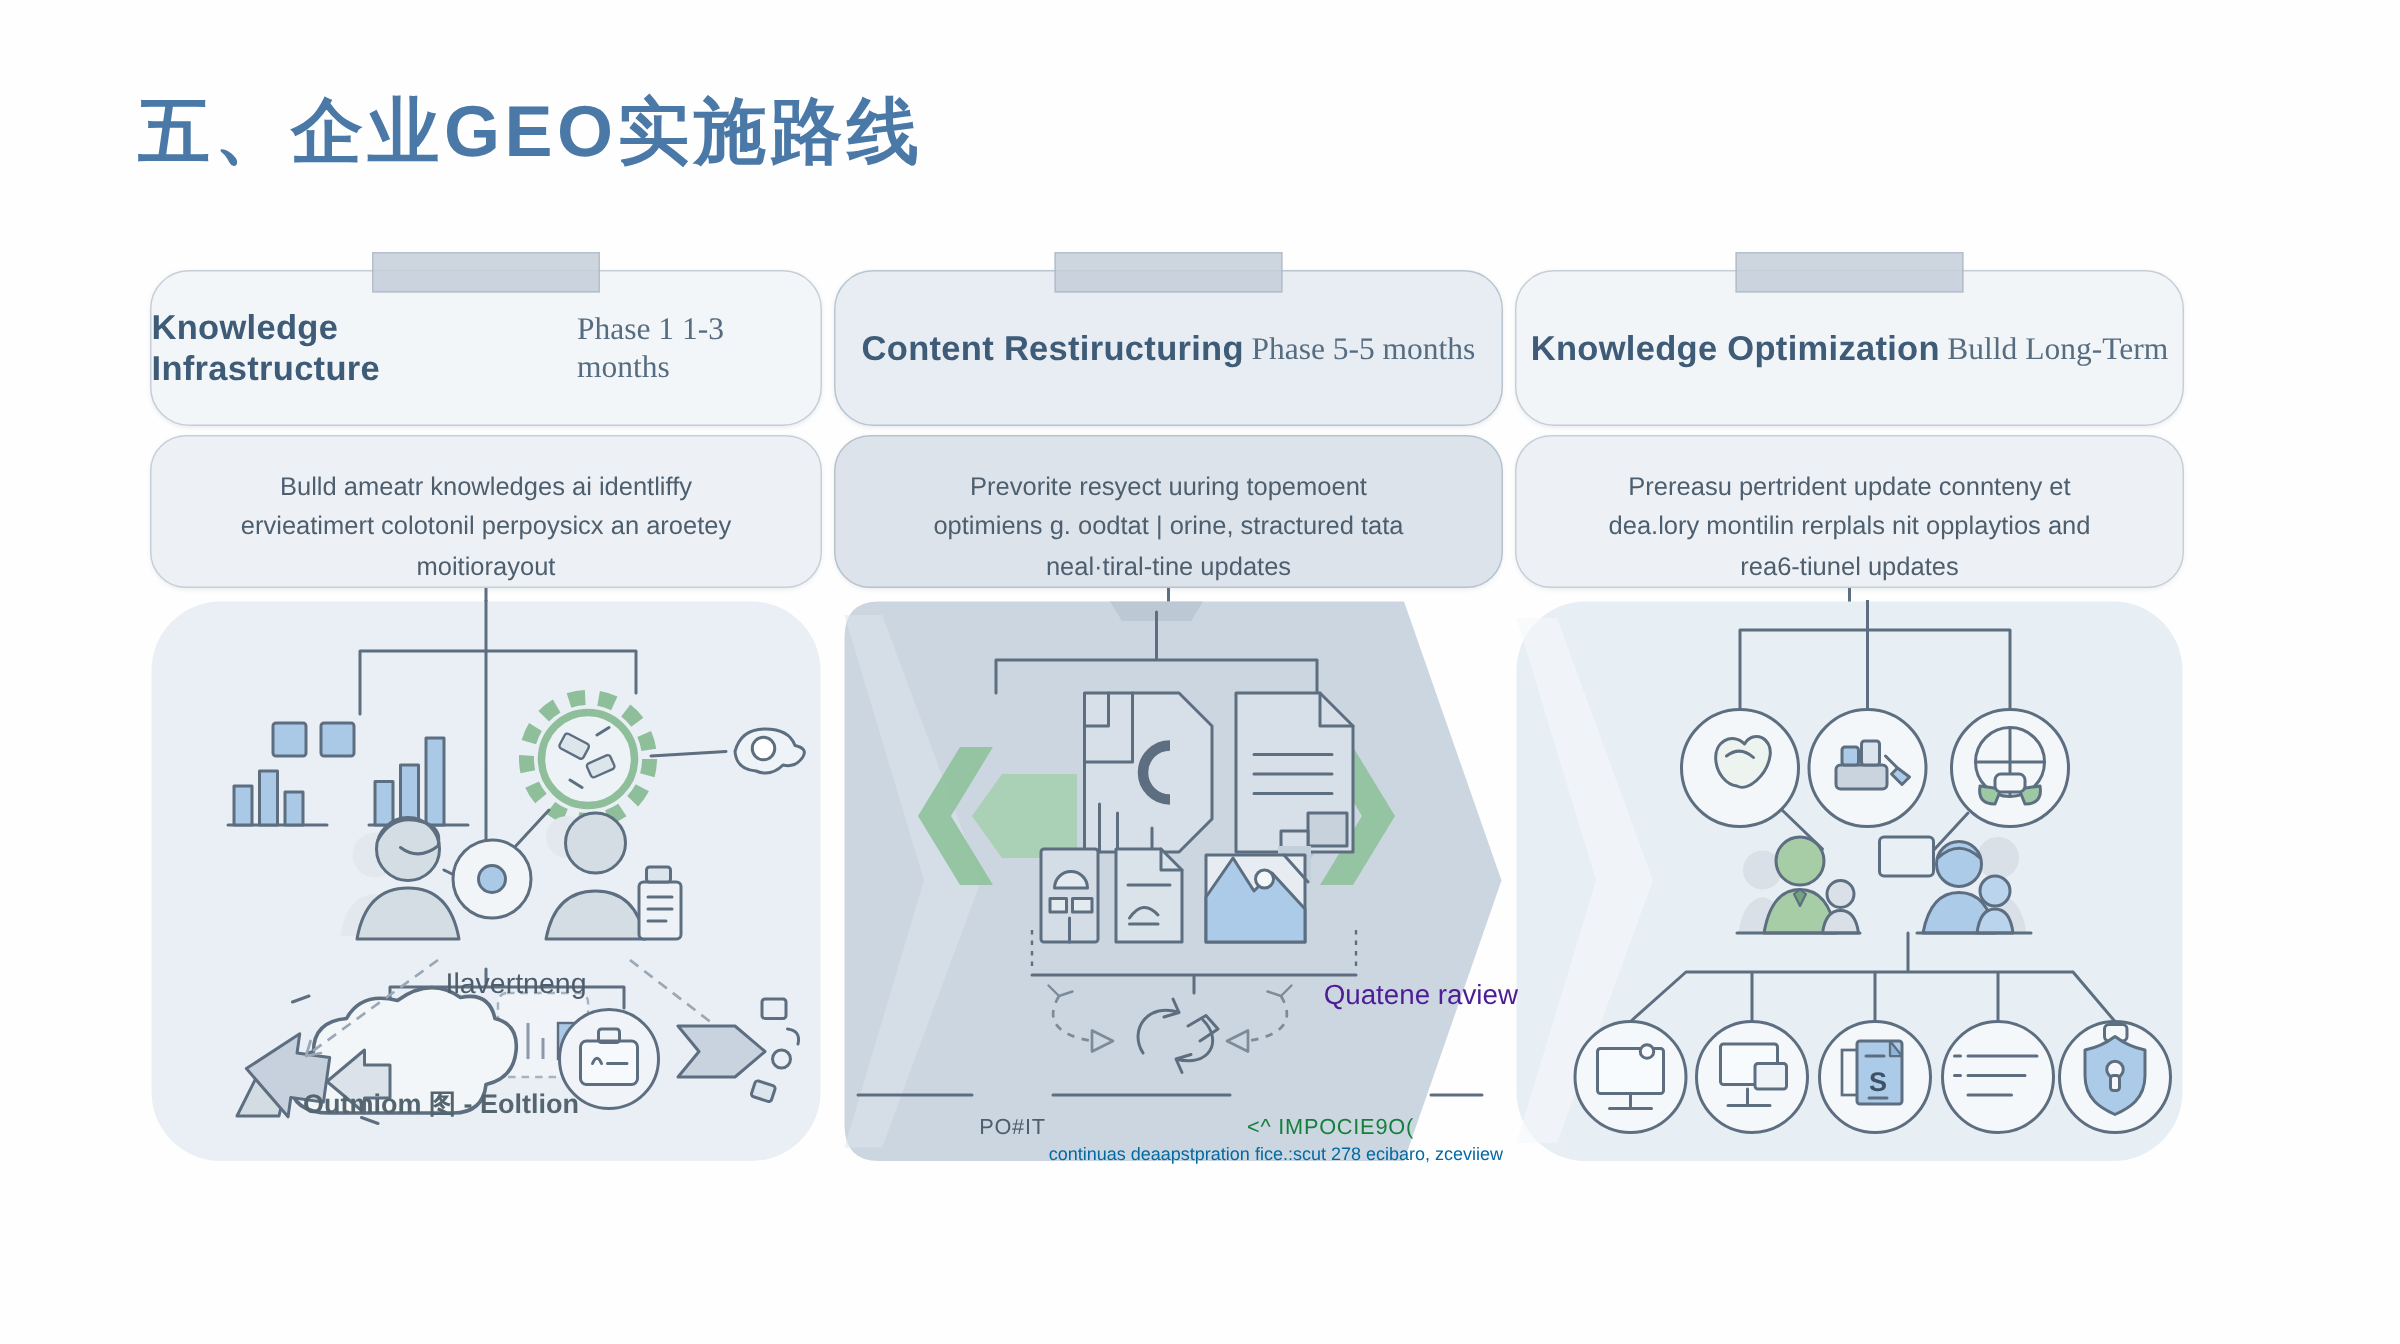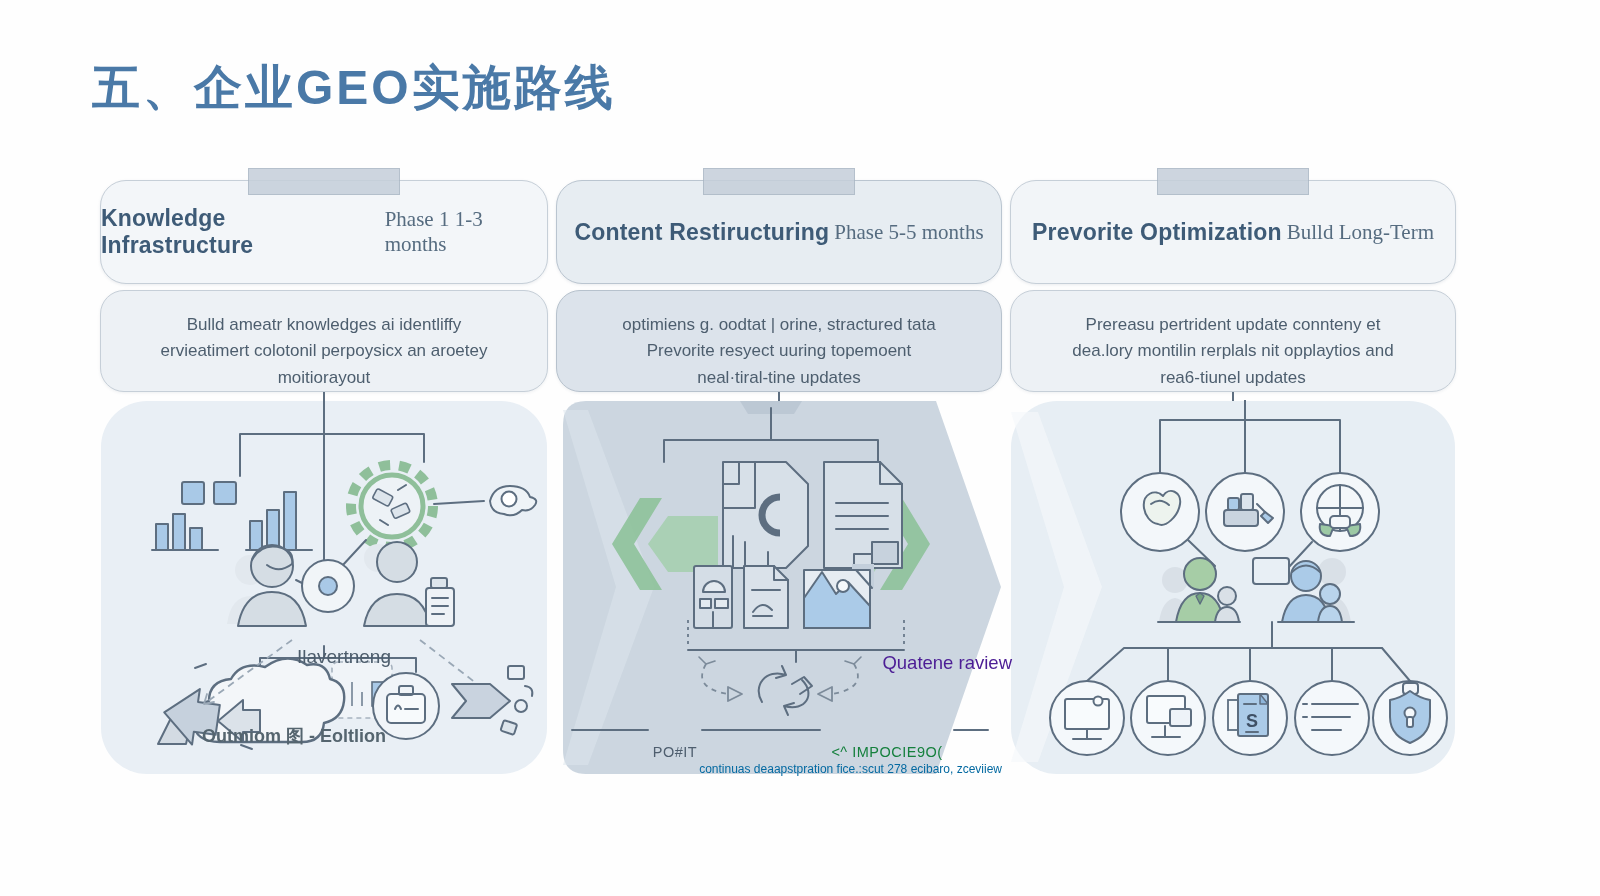--- a/index.html
+++ b/index.html
@@ -166,22 +166,22 @@
   </div>
 </section>
 
 <section class="col c2">
   <div class="tab"></div>
   <div class="header-card">
     <div class="heading">Content Restiructuring</div>
     <div class="phase">Phase 5-5 months</div>
   </div>
   <div class="desc-card">
+    <div class="desc-line">Prevorite resyect uuring topemoent</div>
     <div class="desc-line">optimiens g. oodtat | orine, stractured tata</div>
-    <div class="desc-line">Prevorite resyect uuring topemoent</div>
     <div class="desc-line">neal·tiral-tine updates</div>
   </div>
   <div class="connector"></div>
   <div class="panel">
     <svg viewBox="0 0 446 375">
       <path d="M30 1 H380 L445 187 L380 374 H30 Q7 374 7 350 V25 Q7 1 30 1 Z" fill="#ccd6e0"></path>
       <path d="M7 10 L32 10 L98 187 L32 365 L7 365 L60 187 Z" fill="#dde5ec" opacity="0.55"></path>
       <path d="M184 1 H246 L238 14 H192 Z" fill="#b8c4d1" opacity="0.8"></path>
       <path class="ln" d="M215 8 V40 M108 40 H322 M108 40 V62 M322 40 V62"></path>
       <g>
@@ -242,21 +242,21 @@
     <div class="panel-label p2-label-bracket">Quatene raview</div>
     <div class="panel-label p2-footer-left">PO#IT</div>
     <div class="panel-label p2-footer-right">&lt;^ IMPOCIE9O(</div>
     <div class="panel-label p2-footer-note">continuas deaapstpration fice.:scut 278 ecibaro, zceviiew</div>
   </div>
 </section>
 
 <section class="col c3">
   <div class="tab"></div>
   <div class="header-card">
-    <div class="heading">Prevorite Optimization</div>
+    <div class="heading">Knowledge Optimization</div>
     <div class="phase">Bulld Long-Term</div>
   </div>
   <div class="desc-card">
     <div class="desc-line">Prereasu pertrident update connteny et</div>
     <div class="desc-line">dea.lory montilin rerplals nit opplaytios and</div>
     <div class="desc-line">rea6-tiunel updates</div>
   </div>
   <div class="connector"></div>
   <div class="panel">
     <svg viewBox="0 0 446 375">

